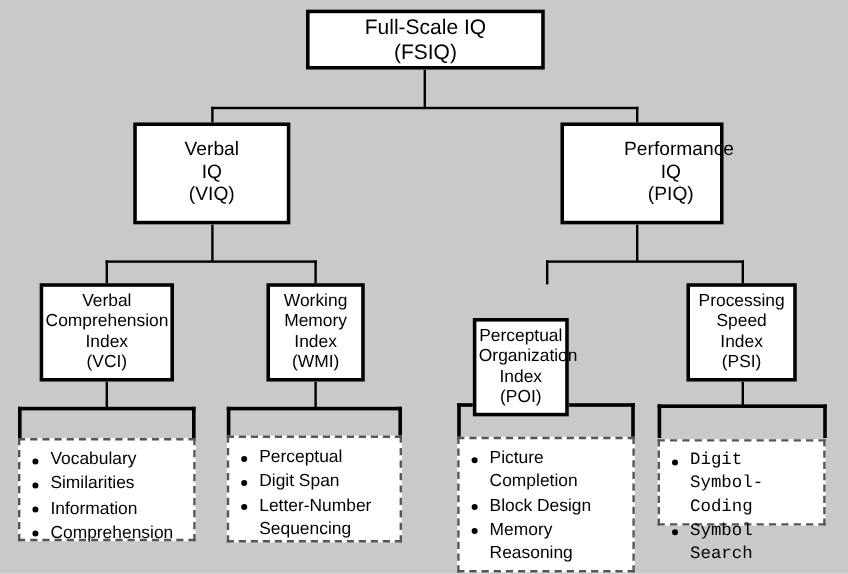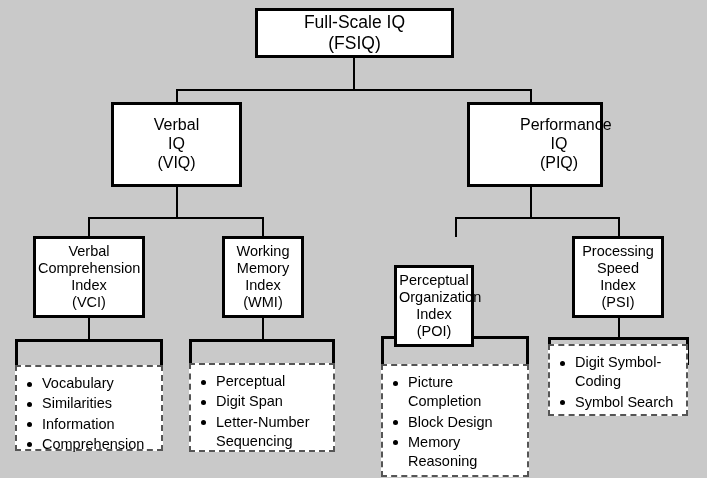--- a/index.html
+++ b/index.html
@@ -242,21 +242,21 @@
         <span class="txt">Block Design</span>
       </li>
       <li>
         <span class="bullet"></span>
         <span class="txt">Memory</span>
         <span class="txt">Reasoning</span>
       </li>
     </ul>
   </div>
 
-  <div class="subtests" style="left:548px; top:344px; width:140px; height:72px;">
+  <div class="subtests" style="left:548px; top:366px; width:140px; height:72px;font-family:Liberation Mono, monospace;">
     <ul>
       <li>
         <span class="bullet"></span>
         <span class="txt">Digit Symbol-</span>
         <span class="txt">Coding</span>
       </li>
       <li>
         <span class="bullet"></span>
         <span class="txt">Symbol Search</span>
       </li>

